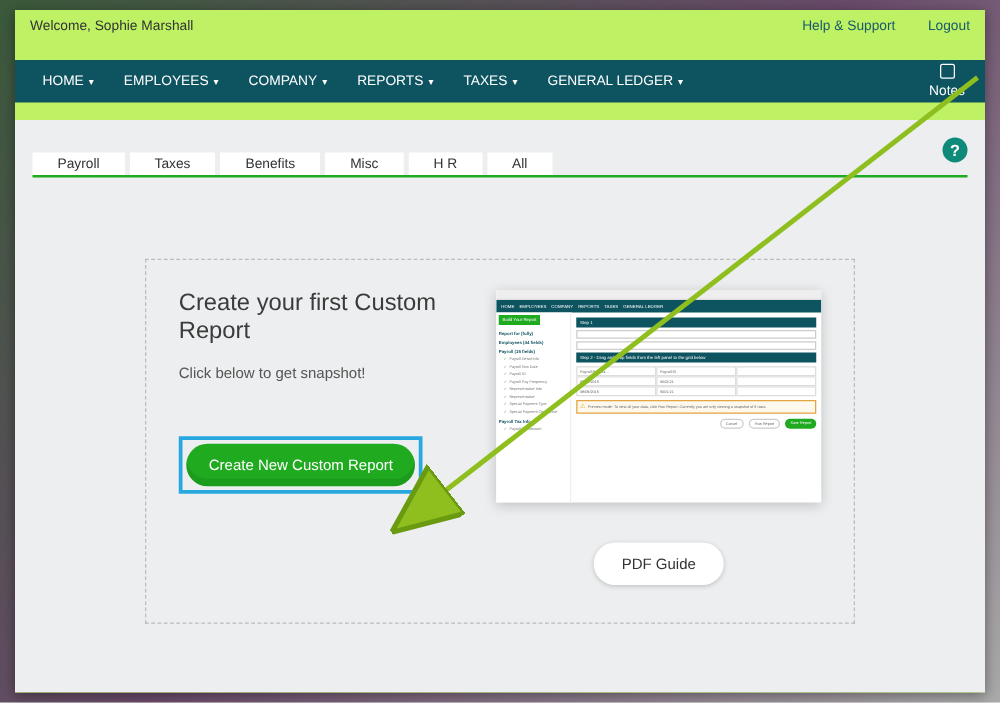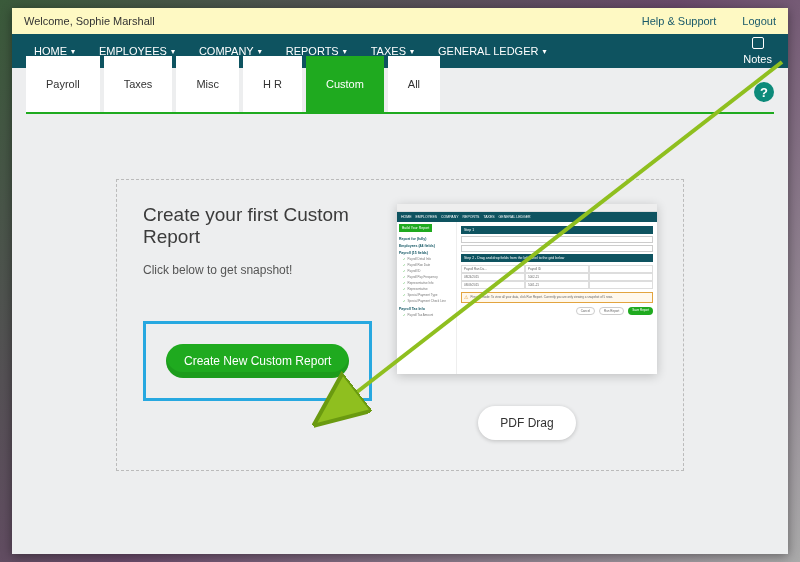--- a/index.html
+++ b/index.html
@@ -7,25 +7,26 @@
     font-family: "Segoe UI", Arial, sans-serif;
     background: linear-gradient(135deg,#3a5a3a,#6a4a6a,#aaa);
     width: 800px;
     height: 562px;
     overflow: hidden;
     position: relative;
   }
   .app {
     position: absolute;
     left: 12px; top: 8px; right: 12px; bottom: 8px;
-    background: #fef9c3;
+    background: #bef264;
     box-shadow: 0 2px 10px rgba(0,0,0,.4);
     display: flex;
     flex-direction: column;
     overflow: hidden;
+    gap: 14px;
   }
   
   .topbar {
     height: 26px;
     padding: 0 12px;
     display: flex;
     align-items: center;
     font-size: 11px;
     color: #333;
     justify-content: space-between;
@@ -70,21 +71,21 @@
   
   .tabs {
     display:flex;
     gap:4px;
     align-items:flex-end;
     height:30px;
     position:relative;
   }
   .tab {
     background:#fff;
-    padding: 22px 20px;
+    padding: 3px 20px;
     font-size:11px;
     color:#333;
     cursor:pointer;
     border:none;
   }
   .tab.active {
     background:#1faa1f;
     color:#fff;
   }
   .helpq {
@@ -131,21 +132,21 @@
   }
   .panel-left .or {
     font-size: 12px;
     font-weight:bold;
     color: #444;
     margin-bottom: 12px;
   }
   .create-btn-wrap {
     display:inline-block;
     border: 3px solid #27a8e0;
-    padding: 20px;
+    padding: 3px;
     margin-top: 30px;
   }
   .create-btn {
     background: #1faa1f;
     color:#fff;
     border:none;
     padding: 10px 18px;
     border-radius: 18px;
     font-size: 12px;
     cursor:pointer;
@@ -253,23 +254,23 @@
     <div class="notes">
       <span class="icon"></span>
       <span>Notes</span>
     </div>
   </div>
 
   <div class="content">
     <div class="tabs">
       <div class="tab">Payroll</div>
       <div class="tab">Taxes</div>
+      <div class="tab">Benefits</div>
       <div class="tab">Misc</div>
       <div class="tab">H R</div>
-      <div class="tab active">Custom</div>
       <div class="tab">All</div>
       <div class="helpq">?</div>
     </div>
     <div class="tab-underline"></div>
 
     <div class="panel">
       <div class="panel-left">
         <h2>Create your first Custom Report</h2>
         <p>Click below to get snapshot!</p>
         <div class="create-btn-wrap">
@@ -331,21 +332,21 @@
                 </div>
               <div class="t-btns">
                   <span class="bp">Cancel</span>
                   <span class="bp">Run Report</span>
                   <span class="bg">Save Report</span>
                 </div>
             </div>
           </div>
         </div>
         <div class="right-actions">
-          <button class="pill-btn">PDF Drag</button>
+          <button class="pill-btn">PDF Guide</button>
         </div>
       </div>
     </div>
   </div>
 </div>
 
 <svg class="arrow-svg" viewBox="0 0 800 562">
   <defs>
     <marker id="arrowhead" markerWidth="14" markerHeight="14" refX="3" refY="6" orient="auto">
       <polygon points="0 0, 14 6, 0 12" fill="#8fbf1f" stroke="#6a9a10" stroke-width="1"></polygon>

